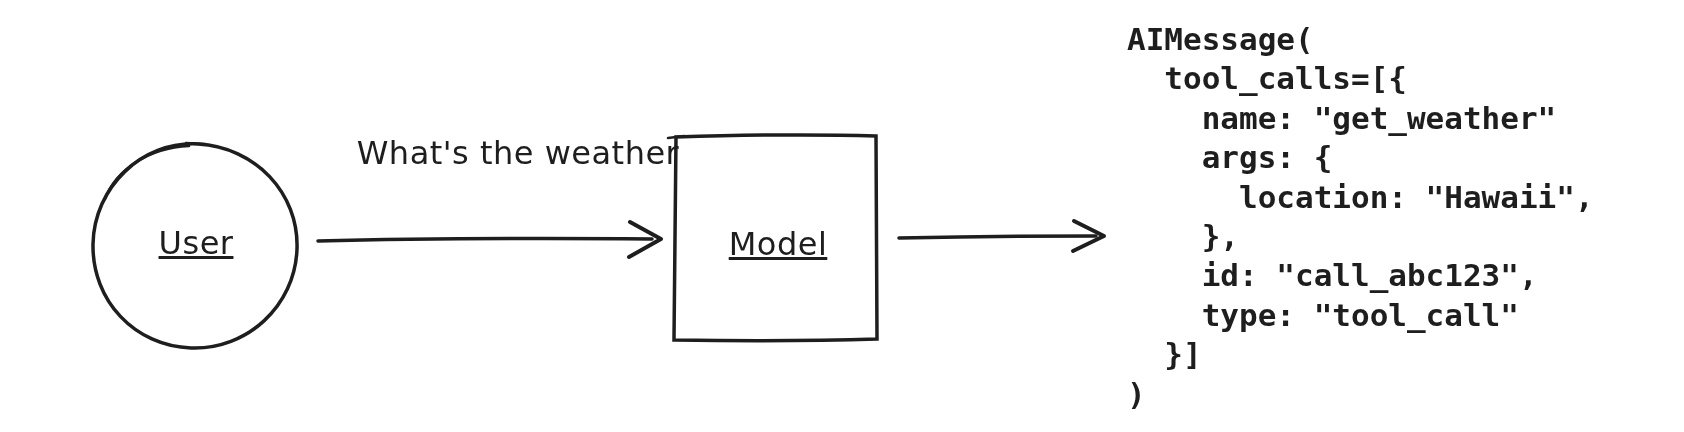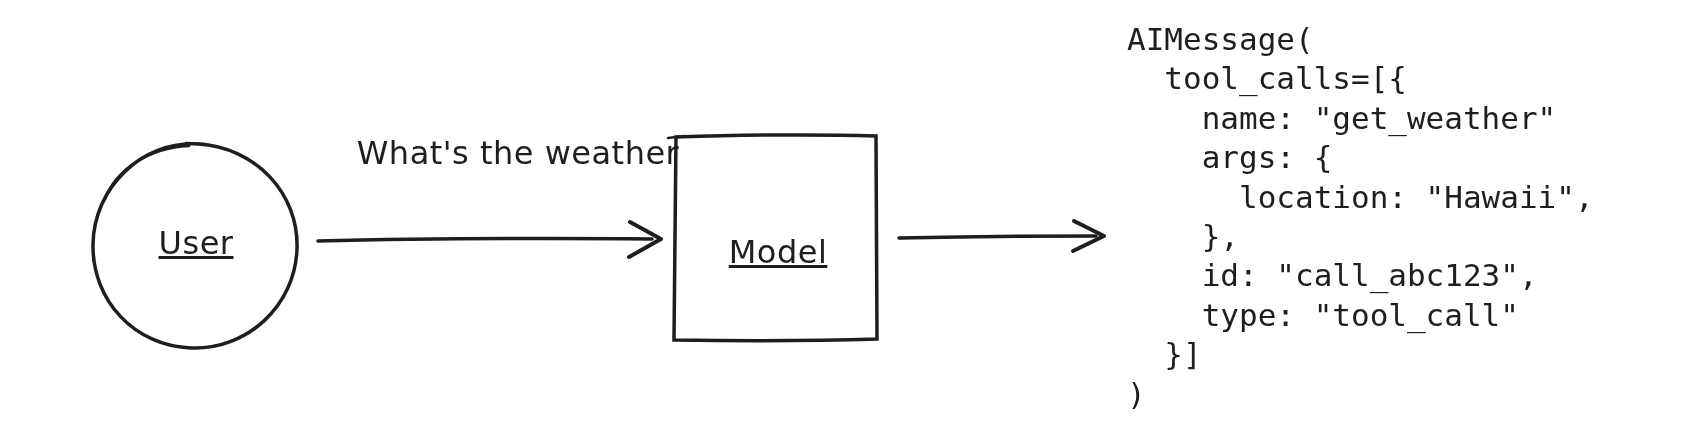--- a/index.html
+++ b/index.html
@@ -19,37 +19,37 @@
   .hand{
     position:absolute;
     transform:translateX(-50%);
     font-size:32px;
     line-height:39px;
     letter-spacing:0.5px;
     white-space:nowrap;
     text-decoration:underline;
   }
   .user-label{left:196px;top:224px;}
-  .model-label{left:778px;top:233px;}
+  .model-label{left:778px;top:225px;}
   .arrow-label{
     position:absolute;
     left:518px;top:134px;
     transform:translateX(-50%);
     text-align:center;
     font-size:32px;
     line-height:39px;
     letter-spacing:0.5px;
     white-space:nowrap;
   }
   .code{
     position:absolute;
     left:1127px;top:20px;
     margin:0;
     font-family:"DejaVu Sans Mono",monospace;
-    font-weight:normal;
+    font-weight:bold;
     font-size:31px;
     line-height:39.4px;
     color:var(--ink,#1e1e1e);
     white-space:pre;
   }
 </style>
 </head>
 <body>
 
 <div class="canvas" style="--ink: #1e1e1e; --bg: #ffffff;">

